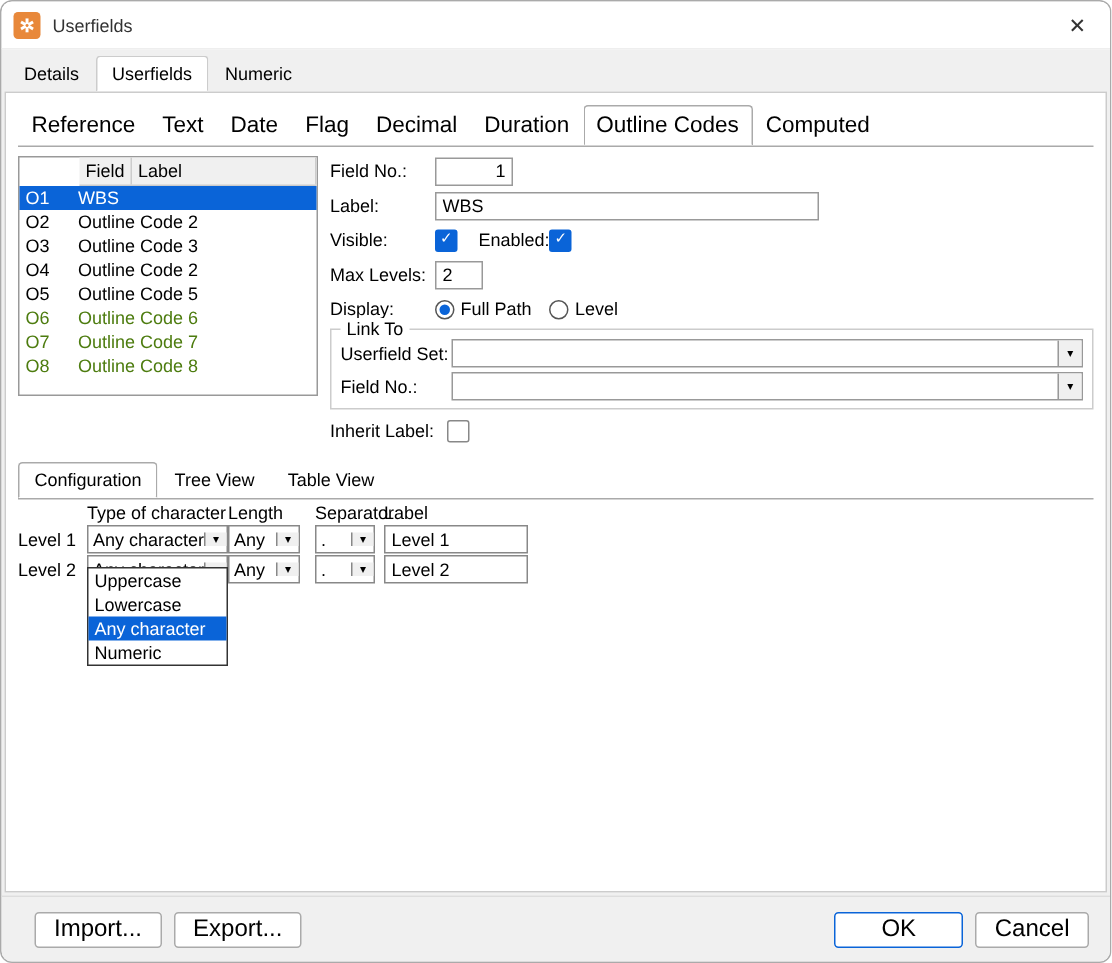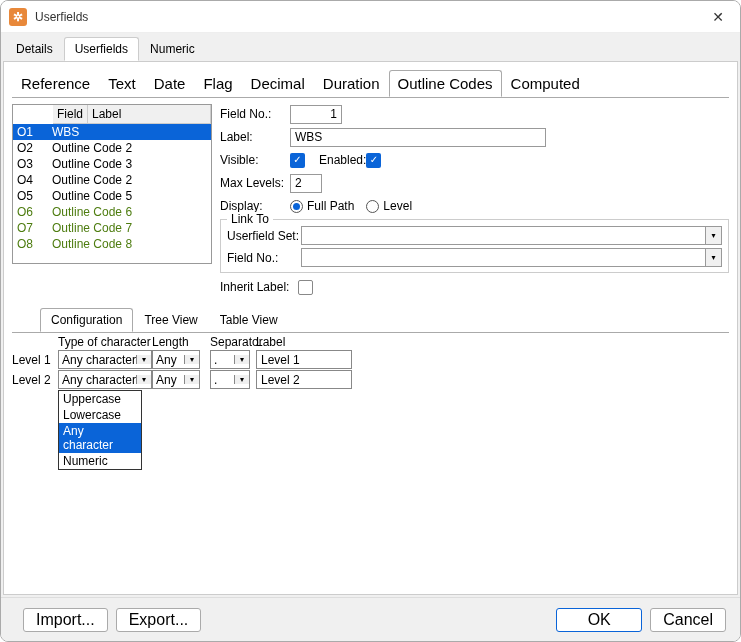--- a/index.html
+++ b/index.html
@@ -38,40 +38,40 @@
 .radio.sel::after { content: ''; width: 7px; height: 7px; background: #0a64d8; border-radius: 50%; }
 .fieldset { border: 1px solid #ccc; margin-top: 2px; position: relative; padding: 6px 6px 2px 6px; }
 .fieldset .legend { position: absolute; top: -8px; left: 6px; background: #fff; padding: 0 4px; font-size: 12px; }
 .linkrow { display: flex; align-items: center; margin-bottom: 3px; }
 .linkrow .lbl { width: 74px; }
 .combo { flex: 1; height: 19px; border: 1px solid #999; display: flex; }
 .combo .cbody { flex: 1; }
 .combo .cbtn { width: 16px; border-left: 1px solid #999; background: #f0f0f0; display: flex; align-items: center; justify-content: center; font-size: 8px; }
 .tabs-conf { display: flex; margin-top: 8px; }
 .tab-conf { padding: 4px 10px; cursor: pointer; font-size: 12px; border: 1px solid transparent; }
-.tab-conf.active { border: 1px solid #aaa; border-bottom: 1px solid #fff; border-radius: 3px 3px 0 0; margin-left: 28px; }
+.tab-conf.active { border: 1px solid #aaa; border-bottom: 1px solid #fff; border-radius: 3px 3px 0 0; }
 .grid-area { border-top: 1px solid #aaa; padding-top: 2px; position: relative; }
 .grid-head { display: flex; }
 .gh { font-size: 12px; }
 .gcol-lvl { width: 46px; }
 .gcol-type { width: 94px; }
 .gcol-len { width: 48px; }
 .gcol-sep { width: 46px; margin-left: 10px; }
 .gcol-lbl { width: 100px; }
 .grid-row { display: flex; align-items: center; margin-top: 1px; }
 .gcell-lvl { width: 46px; }
 .gsel { height: 19px; border: 1px solid #888; display: flex; align-items: center; }
 .gsel .gsbody { flex: 1; padding: 0 3px; white-space: nowrap; overflow: hidden; font-size: 12px; }
 .gsel .gsbtn { width: 15px; border-left: 1px solid #888; background: #f0f0f0; display: flex; align-items: center; justify-content: center; font-size: 8px; }
 .gcell-type { width: 94px; }
 .gcell-len { width: 48px; }
 .gcell-sep { width: 40px; margin-left: 10px; }
 .gcell-lbl { width: 96px; margin-left: 6px; }
 .glabel-input { width: 100%; height: 19px; border: 1px solid #888; padding: 0 4px; font-size: 12px; }
-.dropdown { position: absolute; left: 46px; top: 57px; width: 84px; border: 1px solid #333; background: #fff; z-index: 10; }
+.dropdown { position: absolute; left: 46px; top: 45px; width: 94px; border: 1px solid #333; background: #fff; z-index: 10; }
 .dropdown .opt { padding: 1px 4px; font-size: 12px; cursor: pointer; }
 .dropdown .opt.sel { background: #0a64d8; color: #fff; }
 .footer { height: 44px; background: #f0f0f0; display: flex; align-items: center; padding: 0 14px; border-top: 1px solid #ddd; }
 .btn { height: 24px; min-width: 72px; padding: 0 12px; background: #fff; border: 1px solid #aaa; border-radius: 3px; cursor: pointer; font-size: 16px; }
 .btn.primary { border: 1px solid #0a64d8; }
 .footer .spacer { flex: 1; }
 .footer .btn { margin-left: 8px; }
 </style>
 </head>
 <body>

